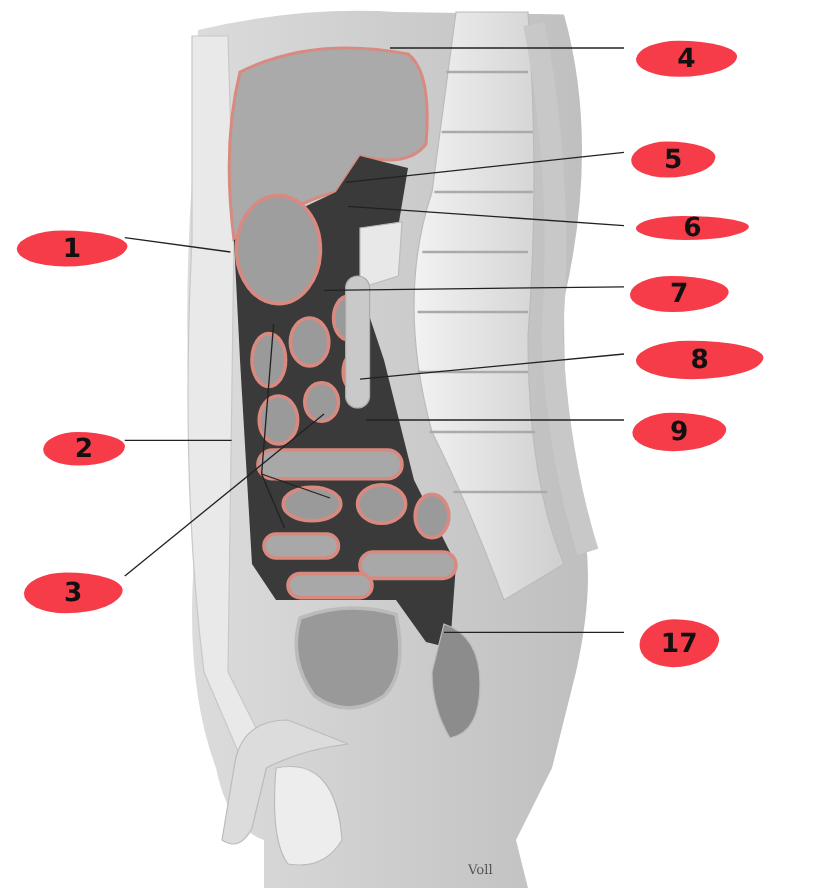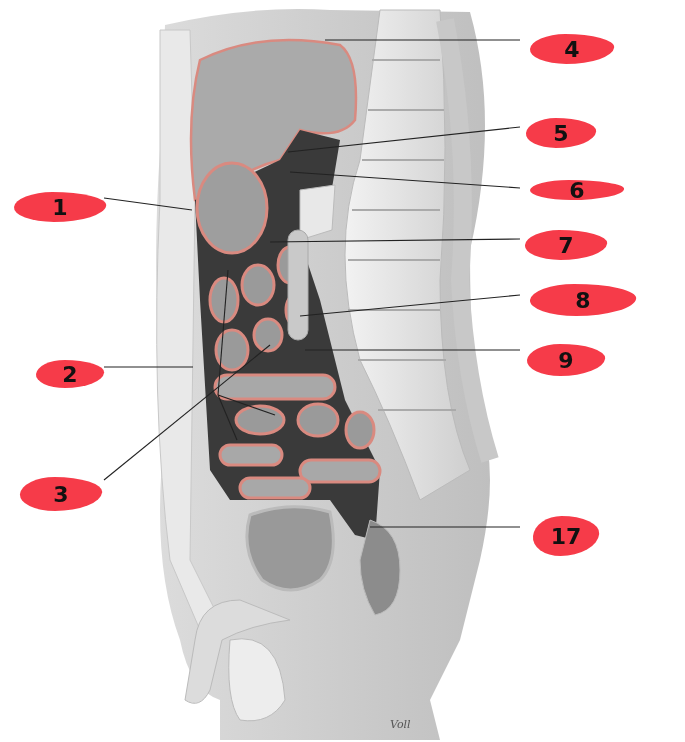--- a/index.html
+++ b/index.html
@@ -3,21 +3,21 @@
 <meta charset="utf-8">
 <style>
   html,body{margin:0;padding:0;background:#fff;}
   body{width:685px;height:742px;position:relative;overflow:hidden;font-family:"Liberation Sans",sans-serif;}
   #fig{position:absolute;left:0;top:0;}
   .lbl{position:absolute;display:flex;align-items:center;justify-content:center;
        font-family:"DejaVu Sans",sans-serif;font-weight:bold;font-size:22px;color:#111;}
   .lbl .swatch{position:absolute;inset:0;background:#f5303f;border-radius:40% 60% 55% 45% / 50% 45% 55% 50%;
        transform:skewX(-6deg);opacity:.95;}
   .lbl .num{position:relative;}
-  .sig{position:absolute;left:390px;top:718px;font-family:"DejaVu Serif",serif;font-style:italic;font-size:11px;color:#555;}
+  .sig{position:absolute;left:390px;top:718px;font-family:"DejaVu Serif",serif;font-size:11px;color:#555;}
 </style>
 </head>
 <body>
 
 <svg id="fig" width="685" height="742" viewBox="0 0 685 742">
   <defs>
     <linearGradient id="skin" x1="0" x2="1">
       <stop offset="0" stop-color="#dcdcdc"></stop>
         <stop offset="1" stop-color="#bfbfbf"></stop>
     </linearGradient>

